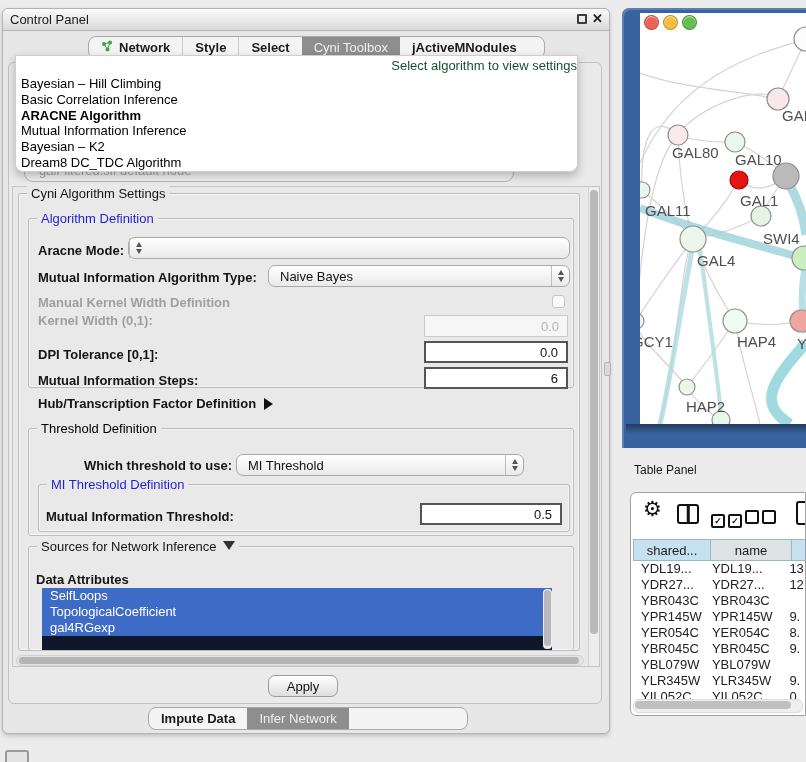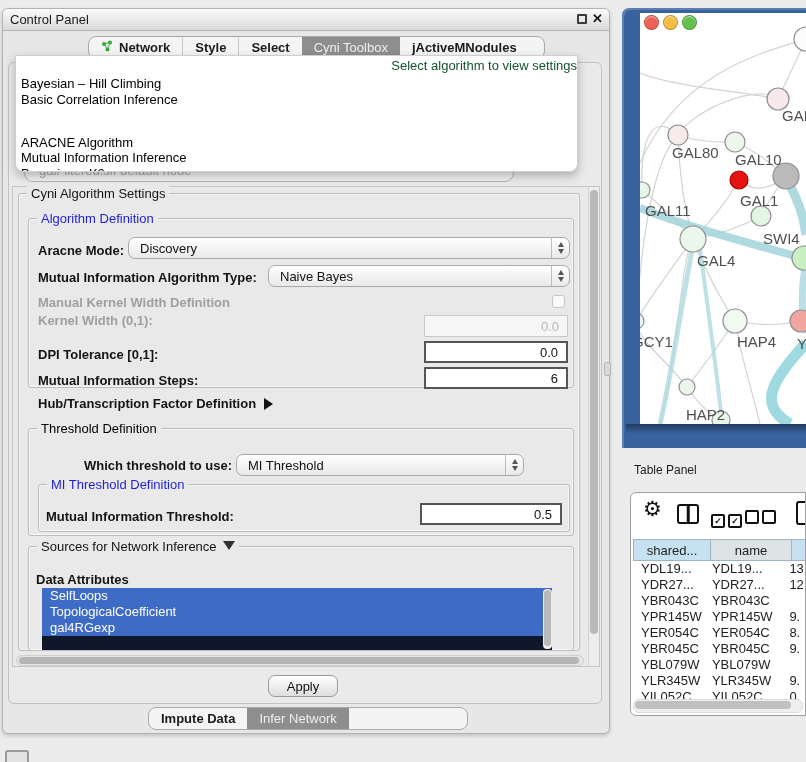--- a/index.html
+++ b/index.html
@@ -43,21 +43,21 @@
   .stepper{width:17px;align-self:stretch;border-left:1px solid #bdbdbd;display:flex;flex-direction:column;align-items:center;justify-content:center;gap:2px;}
   .tri-up{width:0;height:0;border-left:3.5px solid transparent;border-right:3.5px solid transparent;border-bottom:5px solid #555;}
   .tri-dn{width:0;height:0;border-left:3.5px solid transparent;border-right:3.5px solid transparent;border-top:5px solid #555;}
   .chk{width:13px;height:13px;border:1px solid #c6c6c6;border-radius:3px;background:#fafafa;}
   .arrow-right{display:inline-block;width:0;height:0;border-top:6px solid transparent;border-bottom:6px solid transparent;border-left:9px solid #111;margin-left:8px;vertical-align:-2px;}
   .arrow-down{display:inline-block;width:0;height:0;border-left:6px solid transparent;border-right:6px solid transparent;border-top:9px solid #333;margin-left:6px;vertical-align:1px;}
   
   .popup{left:15px;top:55px;width:563px;height:117px;background:#fff;border:1px solid #cfcfcf;border-radius:0 0 8px 8px;box-shadow:0 4px 10px rgba(0,0,0,.25);z-index:40;overflow:hidden;}
   .dd-place{height:20px;line-height:20px;text-align:right;color:#14532d;font-size:13px;}
   .dd-item{height:15.8px;line-height:15.8px;padding-left:5px;font-size:13px;color:#000;white-space:nowrap;}
-  .dd-bold{font-weight:normal;margin-top:27px;}
+  .dd-bold{font-weight:bold;}
   .bg-combo{left:24px;top:158px;width:490px;height:24px;background:#f1f1f1;border:1px solid #b5b5b5;border-radius:9px;z-index:10;font-size:13px;color:#a5a5a5;line-height:24px;padding-left:14px;}
   
   .attr-list{left:42px;top:588px;width:510px;height:62px;background:#0f172a;overflow:hidden;}
   .attr-item{height:16px;line-height:16px;background:#3e6bc6;color:#fff;font-size:13px;padding-left:8px;white-space:nowrap;}
   .attr-vtrack{left:543px;top:589px;width:9px;height:60px;background:#ececec;border-radius:4px;}
   .attr-vthumb{left:544px;top:590px;width:7px;height:56px;background:#b9b9b9;border-radius:4px;}
   
   .apply-btn{left:268px;top:675px;width:70px;height:22px;background:linear-gradient(#ffffff,#dedede);border:1px solid #9a9a9a;border-radius:7px;font-size:13px;color:#111;display:flex;align-items:center;justify-content:center;}
   
   .cut-btn{left:5px;top:750px;width:24px;height:12px;border:2px solid #9a9a9a;border-bottom:none;border-radius:3px 3px 0 0;background:#e3e3e3;}
@@ -148,21 +148,20 @@
 
 <div class="abs group" style="left:18px;top:193px;width:562px;height:458px;">
   <span class="gtitle">Cyni Algorithm Settings</span>
 </div>
 
 <div class="abs group" style="left:28px;top:218px;width:546px;height:170px;">
   <span class="gtitle blue">Algorithm Definition</span>
 </div>
 <div class="abs lbl" style="left:38px;top:243px;">Aracne Mode:</div>
 <div class="abs combo" style="left:128px;top:237px;width:442px;height:22px;">
-  <span class="cv">Discovery</span>
   <span class="stepper">
       <span class="tri-up"></span>
       <span class="tri-dn"></span>
     </span>
 </div>
 <div class="abs lbl" style="left:38px;top:270px;">Mutual Information Algorithm Type:</div>
 <div class="abs combo" style="left:268px;top:265px;width:302px;height:22px;">
   <span class="cv">Naive Bayes</span>
   <span class="stepper">
       <span class="tri-up"></span>
@@ -280,21 +279,21 @@
 <div class="net-label" style="left: 142px; top: 94px;">GAL</div>
     <div class="net-label" style="left: 32px; top: 131px;">GAL80</div>
     <div class="net-label" style="left: 95px; top: 138px;">GAL10</div>
     <div class="net-label" style="left: 5px; top: 189px;">GAL11</div>
     <div class="net-label" style="left: 100px; top: 179px;">GAL1</div>
     <div class="net-label" style="left: 123px; top: 217px;">SWI4</div>
     <div class="net-label" style="left: 57px; top: 239px;">GAL4</div>
     <div class="net-label" style="left: -8px; top: 320px;">GCY1</div>
     <div class="net-label" style="left: 97px; top: 320px;">HAP4</div>
     <div class="net-label" style="left: 157px; top: 322px;">Y</div>
-    <div class="net-label" style="left: 46px; top: 385px; margin-top: 8px;">HAP2</div>
+    <div class="net-label" style="left: 46px; top: 385px;">HAP2</div>
   </div>
 <div class="abs net-shadow"></div>
 
 <div class="abs tp-title">Table Panel</div>
 <div class="abs tpanel">
   <div class="gear">⚙</div>
   <div class="colico"></div>
   <div class="ckgroup" style="left:80px;"><span class="ckbox">✓</span><span class="ckbox">✓</span></div>
   <div class="ckgroup" style="left:114px;"><span class="ckbox"></span><span class="ckbox"></span></div>
   <div class="cuticon"></div>

